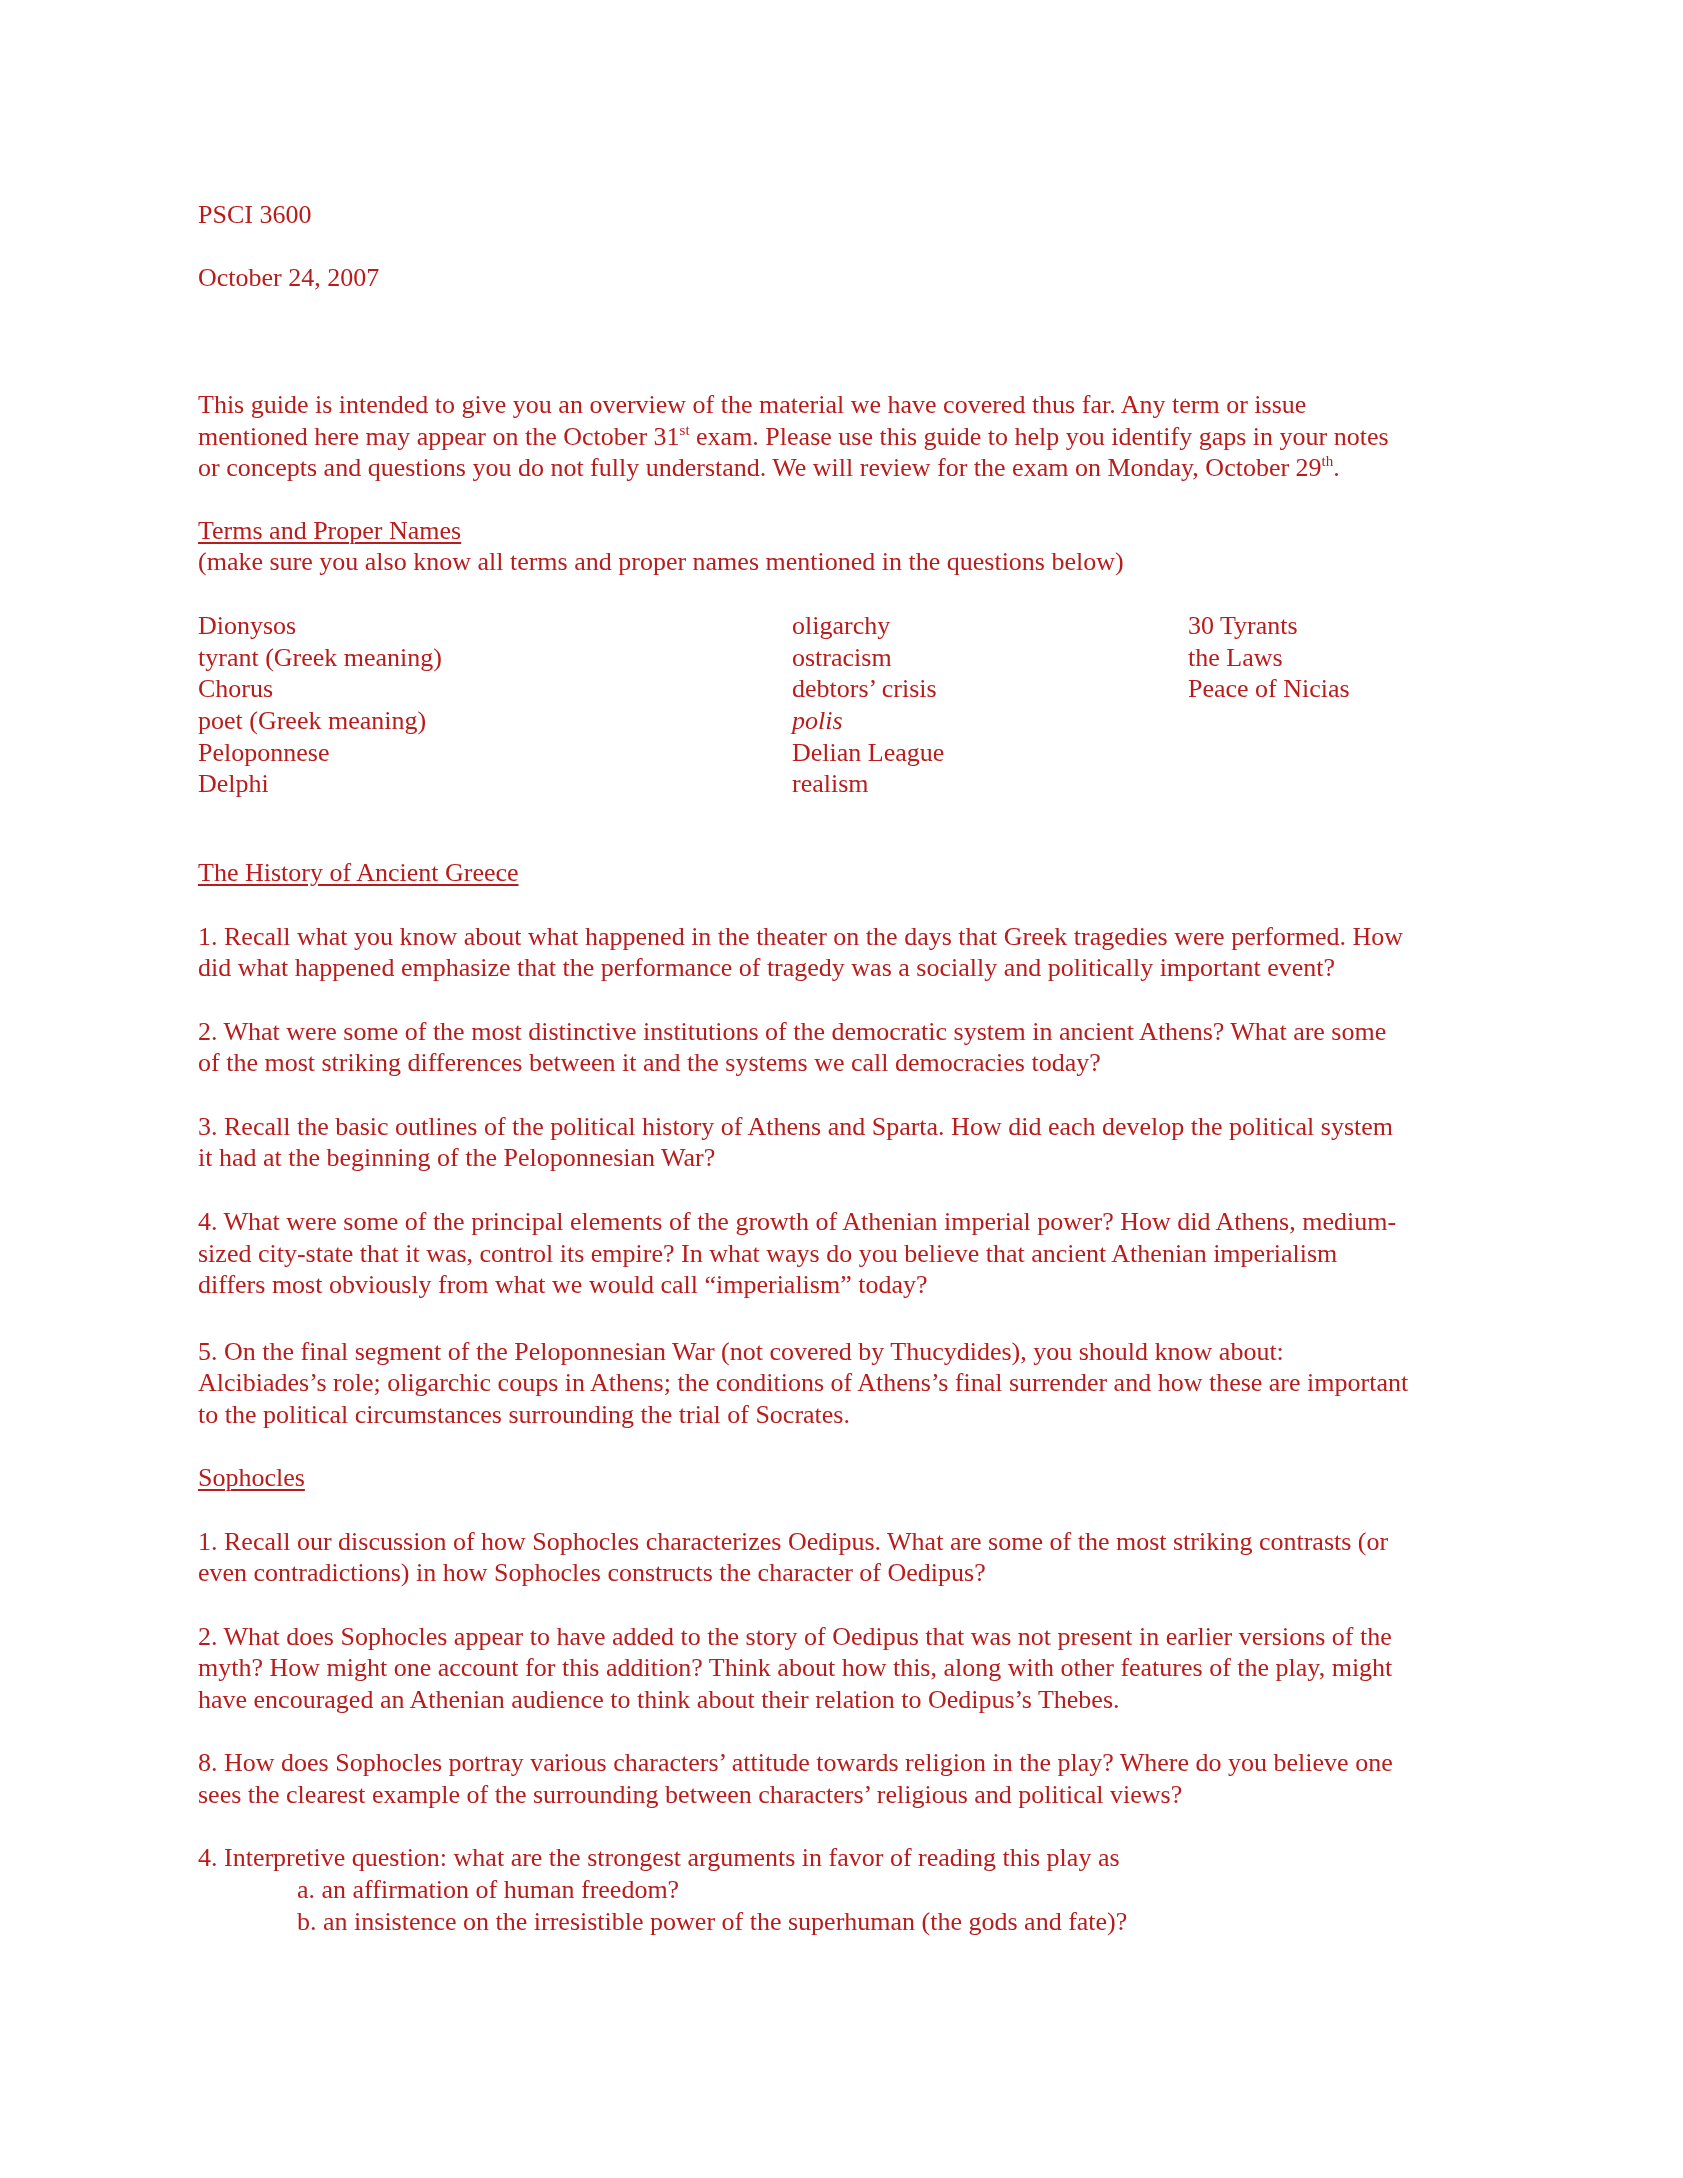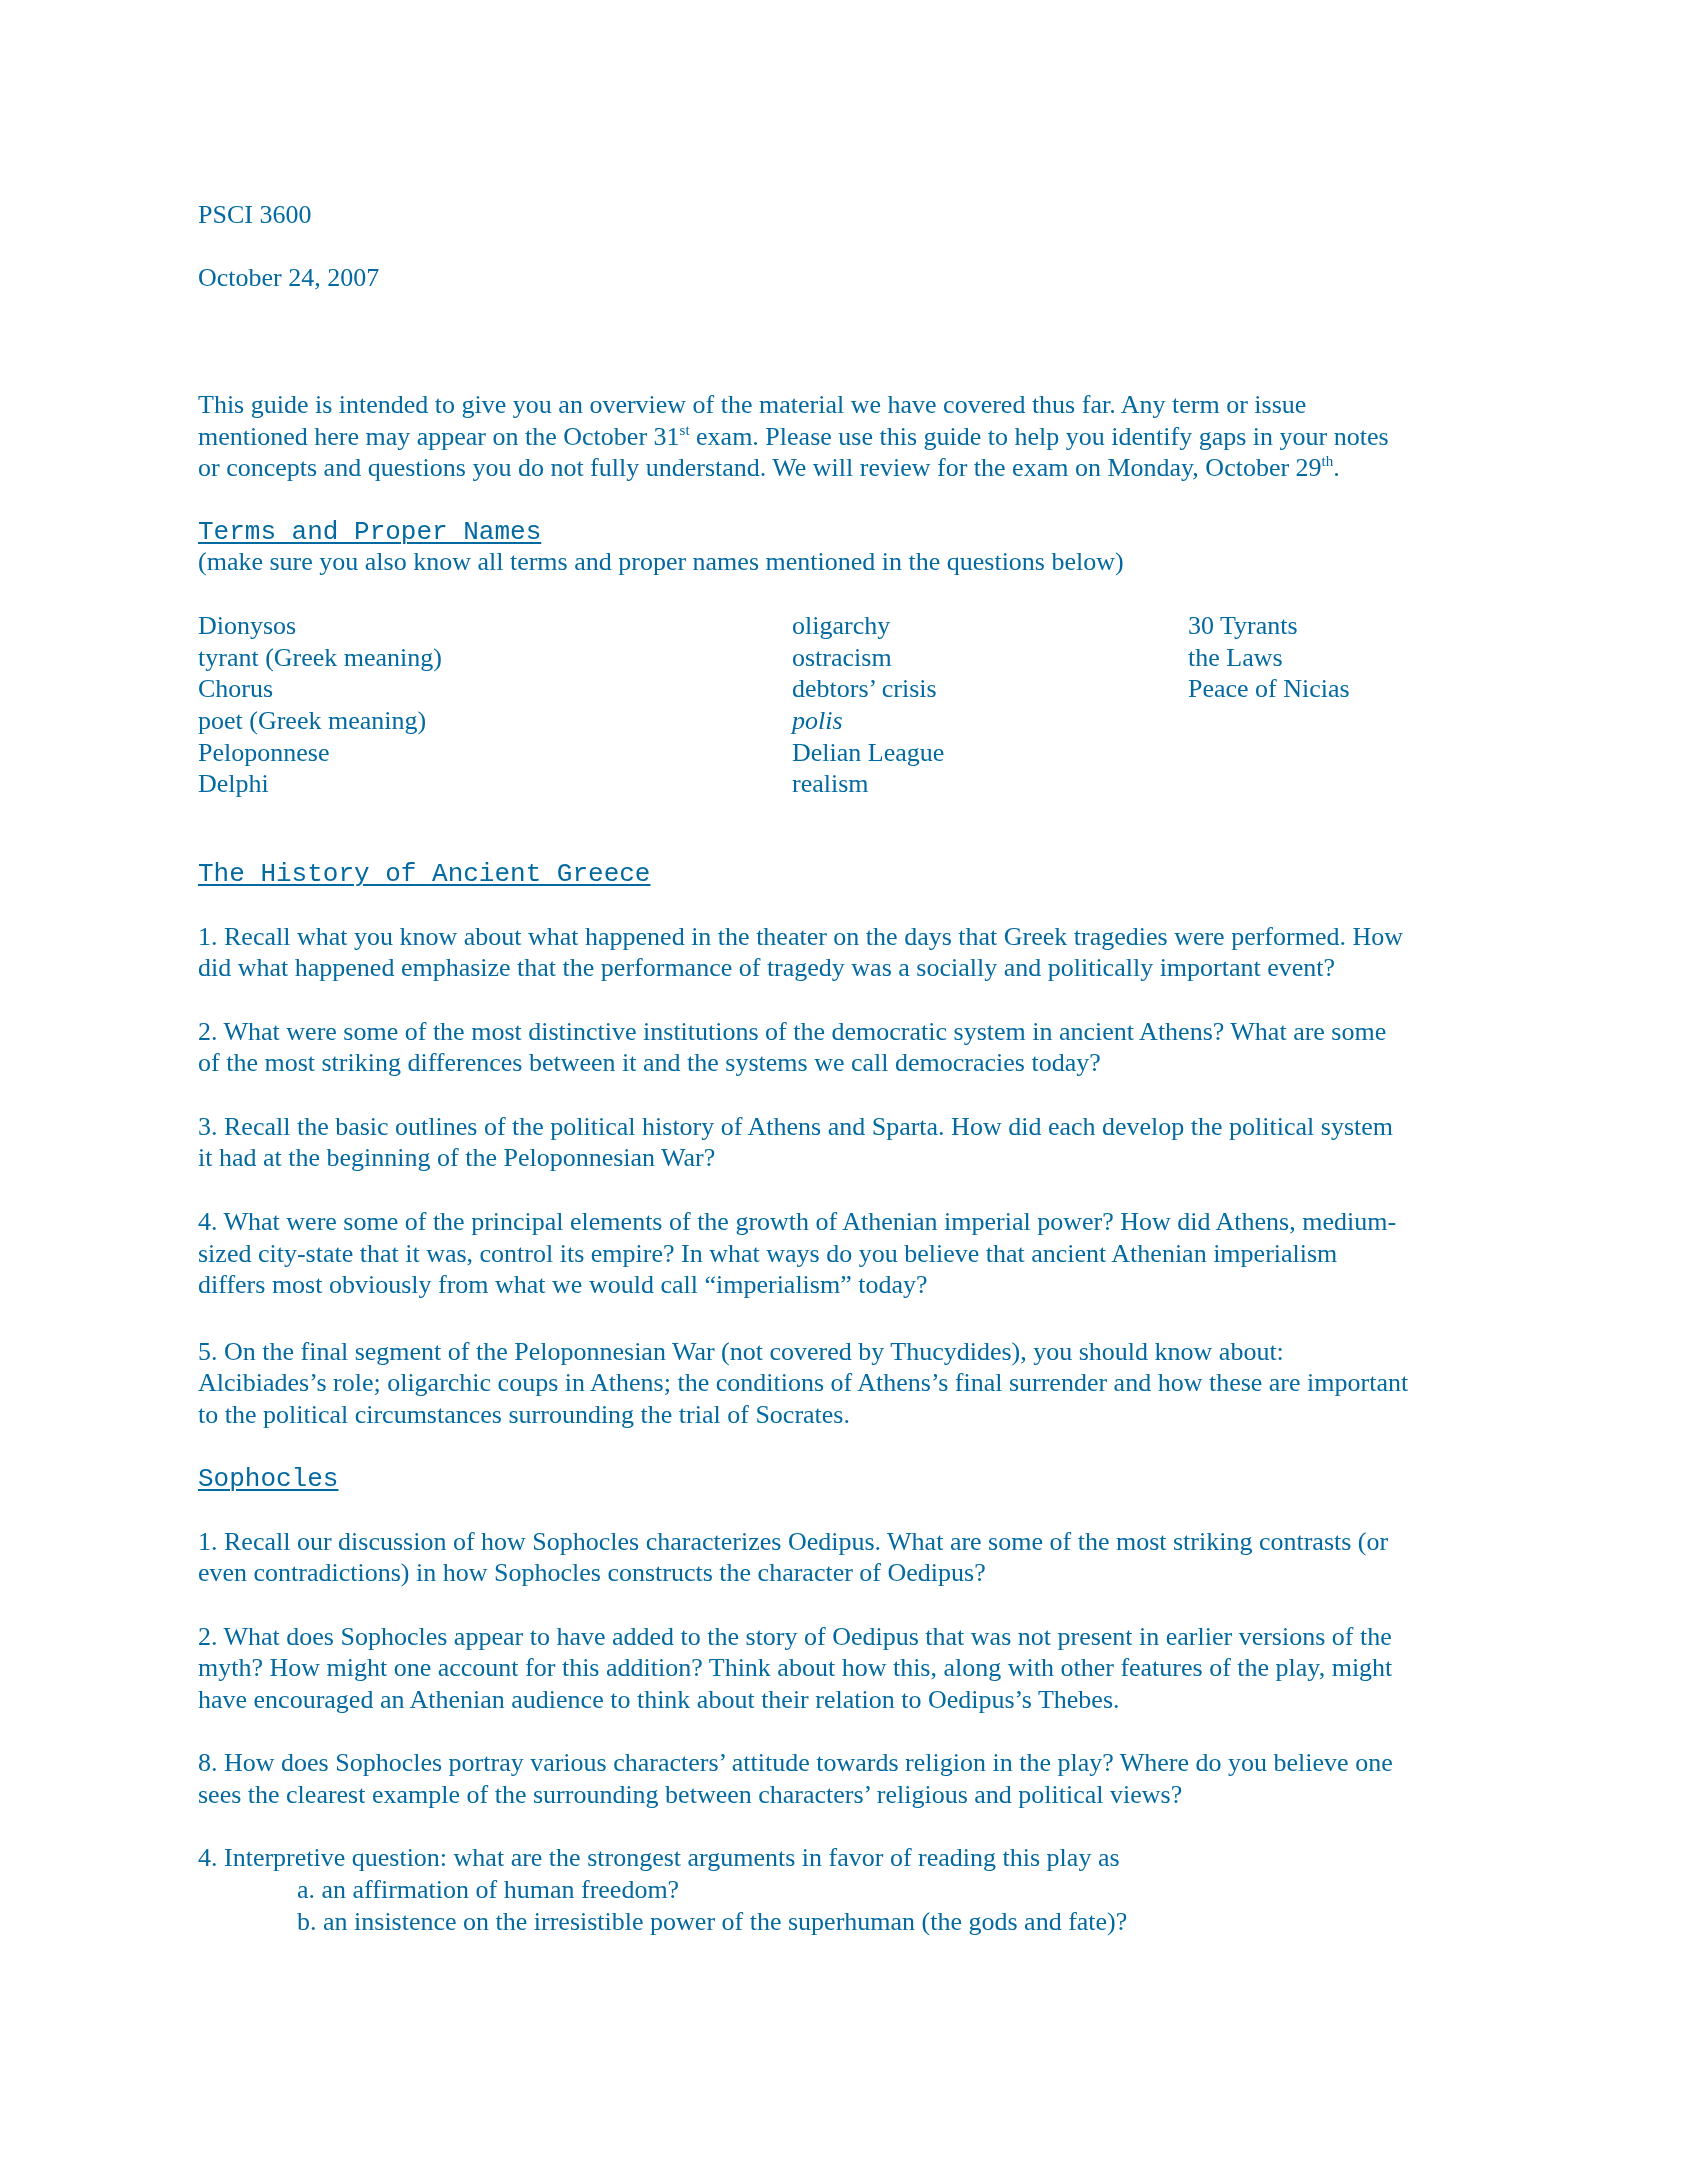--- a/index.html
+++ b/index.html
@@ -1,31 +1,31 @@
 <!DOCTYPE html>
 <html><head>
 <meta charset="utf-8">
 <style>
   html, body { margin: 0; padding: 0; background: #ffffff; }
   body { width: 1683px; height: 2178px; position: relative; overflow: hidden; }
   .page {
     position: absolute; left: 0; top: 0; width: 1683px; height: 2178px;
-    background: #ffffff; color: #0369a1;
+    background: #ffffff; color: #b91c1c;
     font-family: "Liberation Serif", "DejaVu Serif", serif;
     font-size: 26px;
   }
   .ln {
     position: absolute; left: 198px; white-space: nowrap;
     line-height: 32px; height: 32px;
   }
   .title {
     position: absolute; left: 0; width: 1683px; text-align: center;
     font-weight: bold; white-space: nowrap; line-height: 32px;
   }
-  .u { text-decoration: underline; text-decoration-thickness: 2px; text-underline-offset: 3px; font-family: Liberation Mono, monospace; }
+  .u { text-decoration: underline; text-decoration-thickness: 2px; text-underline-offset: 3px; }
   .col2 { left: 792px; }
   .col3 { left: 1188px; text-align: center; }
   .indent { left: 297px; }
   sup { font-size: 15px; line-height: 0; vertical-align: 10px; }
   .it { font-style: italic; }
 </style>
 </head>
 <body>
 
 <div class="page">

